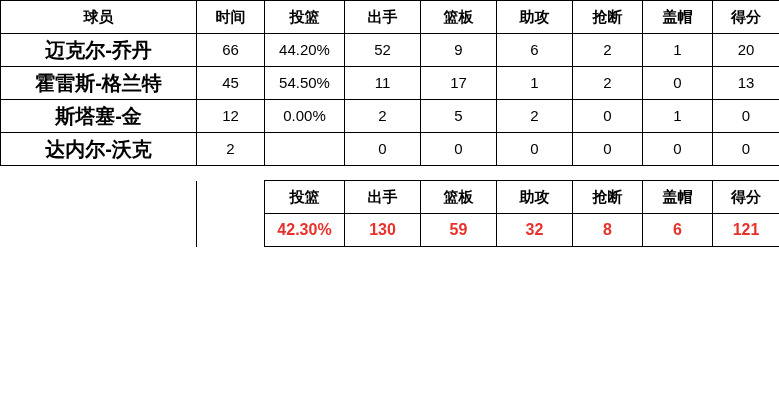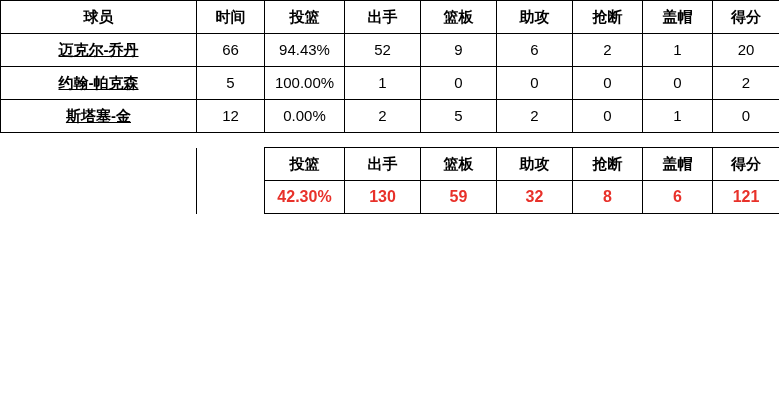--- a/index.html
+++ b/index.html
@@ -46,23 +46,22 @@
   col.c-stl    { width: 70px; }
   col.c-blk    { width: 70px; }
   col.c-pts    { width: 67px; }
 
   thead td, thead th {
     font-weight: bold;
     font-size: 15px;
   }
   tbody td.player {
     font-weight: bold;
-    font-size: 15px;
+    font-size: 20px;
     letter-spacing: 0px;
-    text-decoration: underline;
   }
   tbody td.num {
     font-weight: normal;
     font-size: 15px;
     font-family: "Liberation Sans", sans-serif;
   }
   tr.spacer td {
     border-left: none;
     border-right: none;
     border-top: 1px solid #000000;
@@ -119,48 +118,59 @@
         <td>助攻</td>
         <td>抢断</td>
         <td>盖帽</td>
         <td>得分</td>
       </tr>
     </thead>
     <tbody>
       <tr>
         <td class="player">迈克尔-乔丹</td>
         <td class="num">66</td>
-        <td class="num">94.43%</td>
+        <td class="num">44.20%</td>
         <td class="num">52</td>
         <td class="num">9</td>
         <td class="num">6</td>
         <td class="num">2</td>
         <td class="num">1</td>
         <td class="num">20</td>
       </tr>
       <tr>
-        <td class="player">约翰-帕克森</td>
-        <td class="num">5</td>
-        <td class="num">100.00%</td>
+        <td class="player">霍雷斯-格兰特</td>
+        <td class="num">45</td>
+        <td class="num">54.50%</td>
+        <td class="num">11</td>
+        <td class="num">17</td>
         <td class="num">1</td>
-        <td class="num">0</td>
-        <td class="num">0</td>
-        <td class="num">0</td>
-        <td class="num">0</td>
-        <td class="num">2</td>
+        <td class="num">2</td>
+        <td class="num">0</td>
+        <td class="num">13</td>
       </tr>
       <tr>
         <td class="player">斯塔塞-金</td>
         <td class="num">12</td>
         <td class="num">0.00%</td>
         <td class="num">2</td>
         <td class="num">5</td>
         <td class="num">2</td>
         <td class="num">0</td>
         <td class="num">1</td>
+        <td class="num">0</td>
+      </tr>
+      <tr>
+        <td class="player">达内尔-沃克</td>
+        <td class="num">2</td>
+        <td class="num"></td>
+        <td class="num">0</td>
+        <td class="num">0</td>
+        <td class="num">0</td>
+        <td class="num">0</td>
+        <td class="num">0</td>
         <td class="num">0</td>
       </tr>
 
       <tr class="spacer">
         <td class="blankcell"></td>
         <td class="blankcell"></td>
         <td></td>
         <td></td>
         <td></td>
         <td></td>

